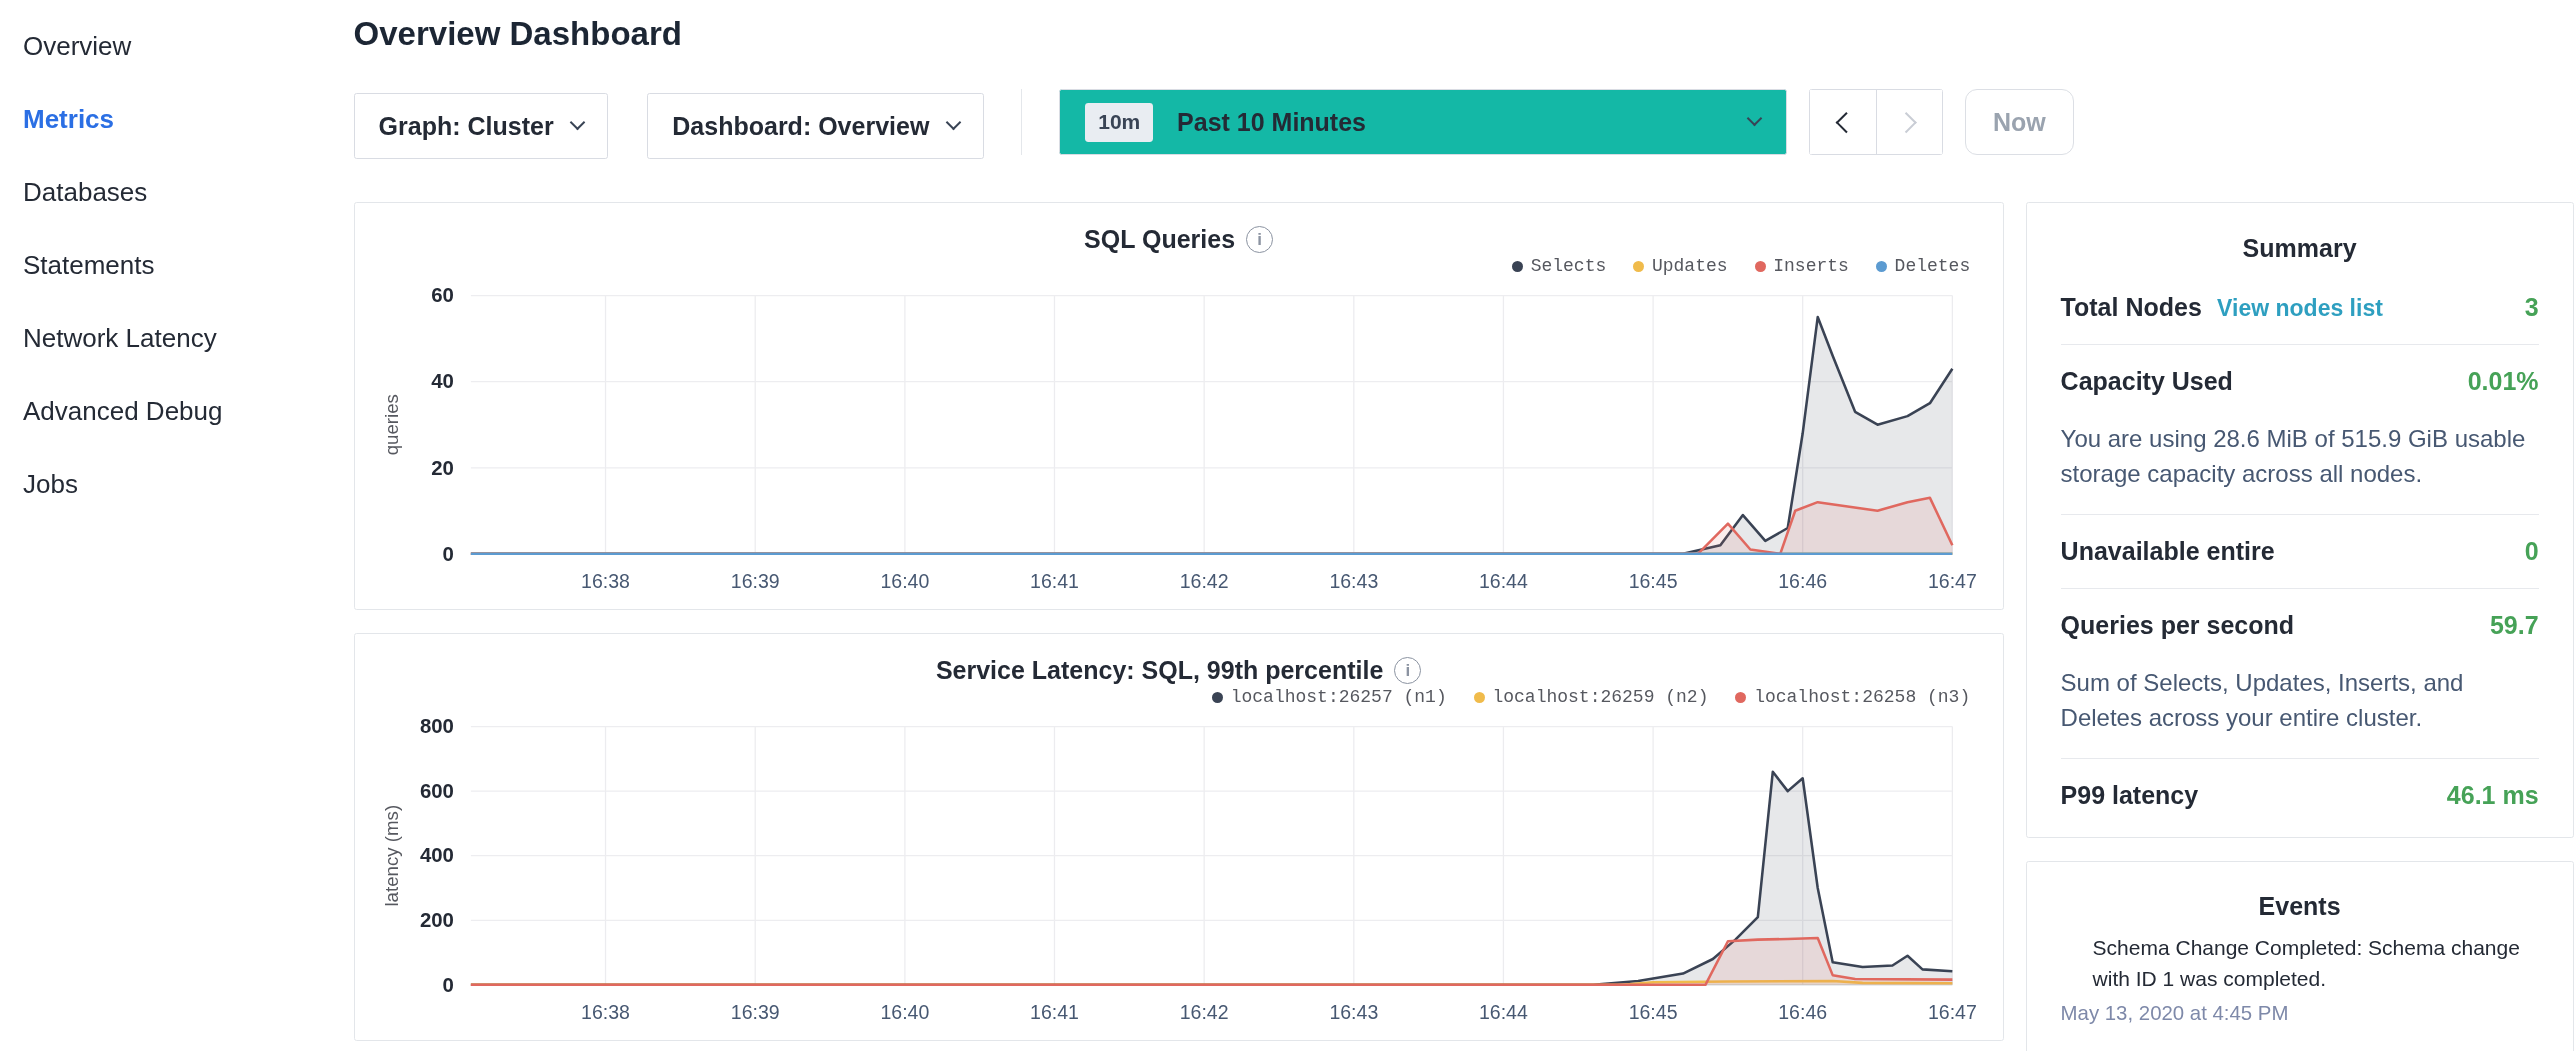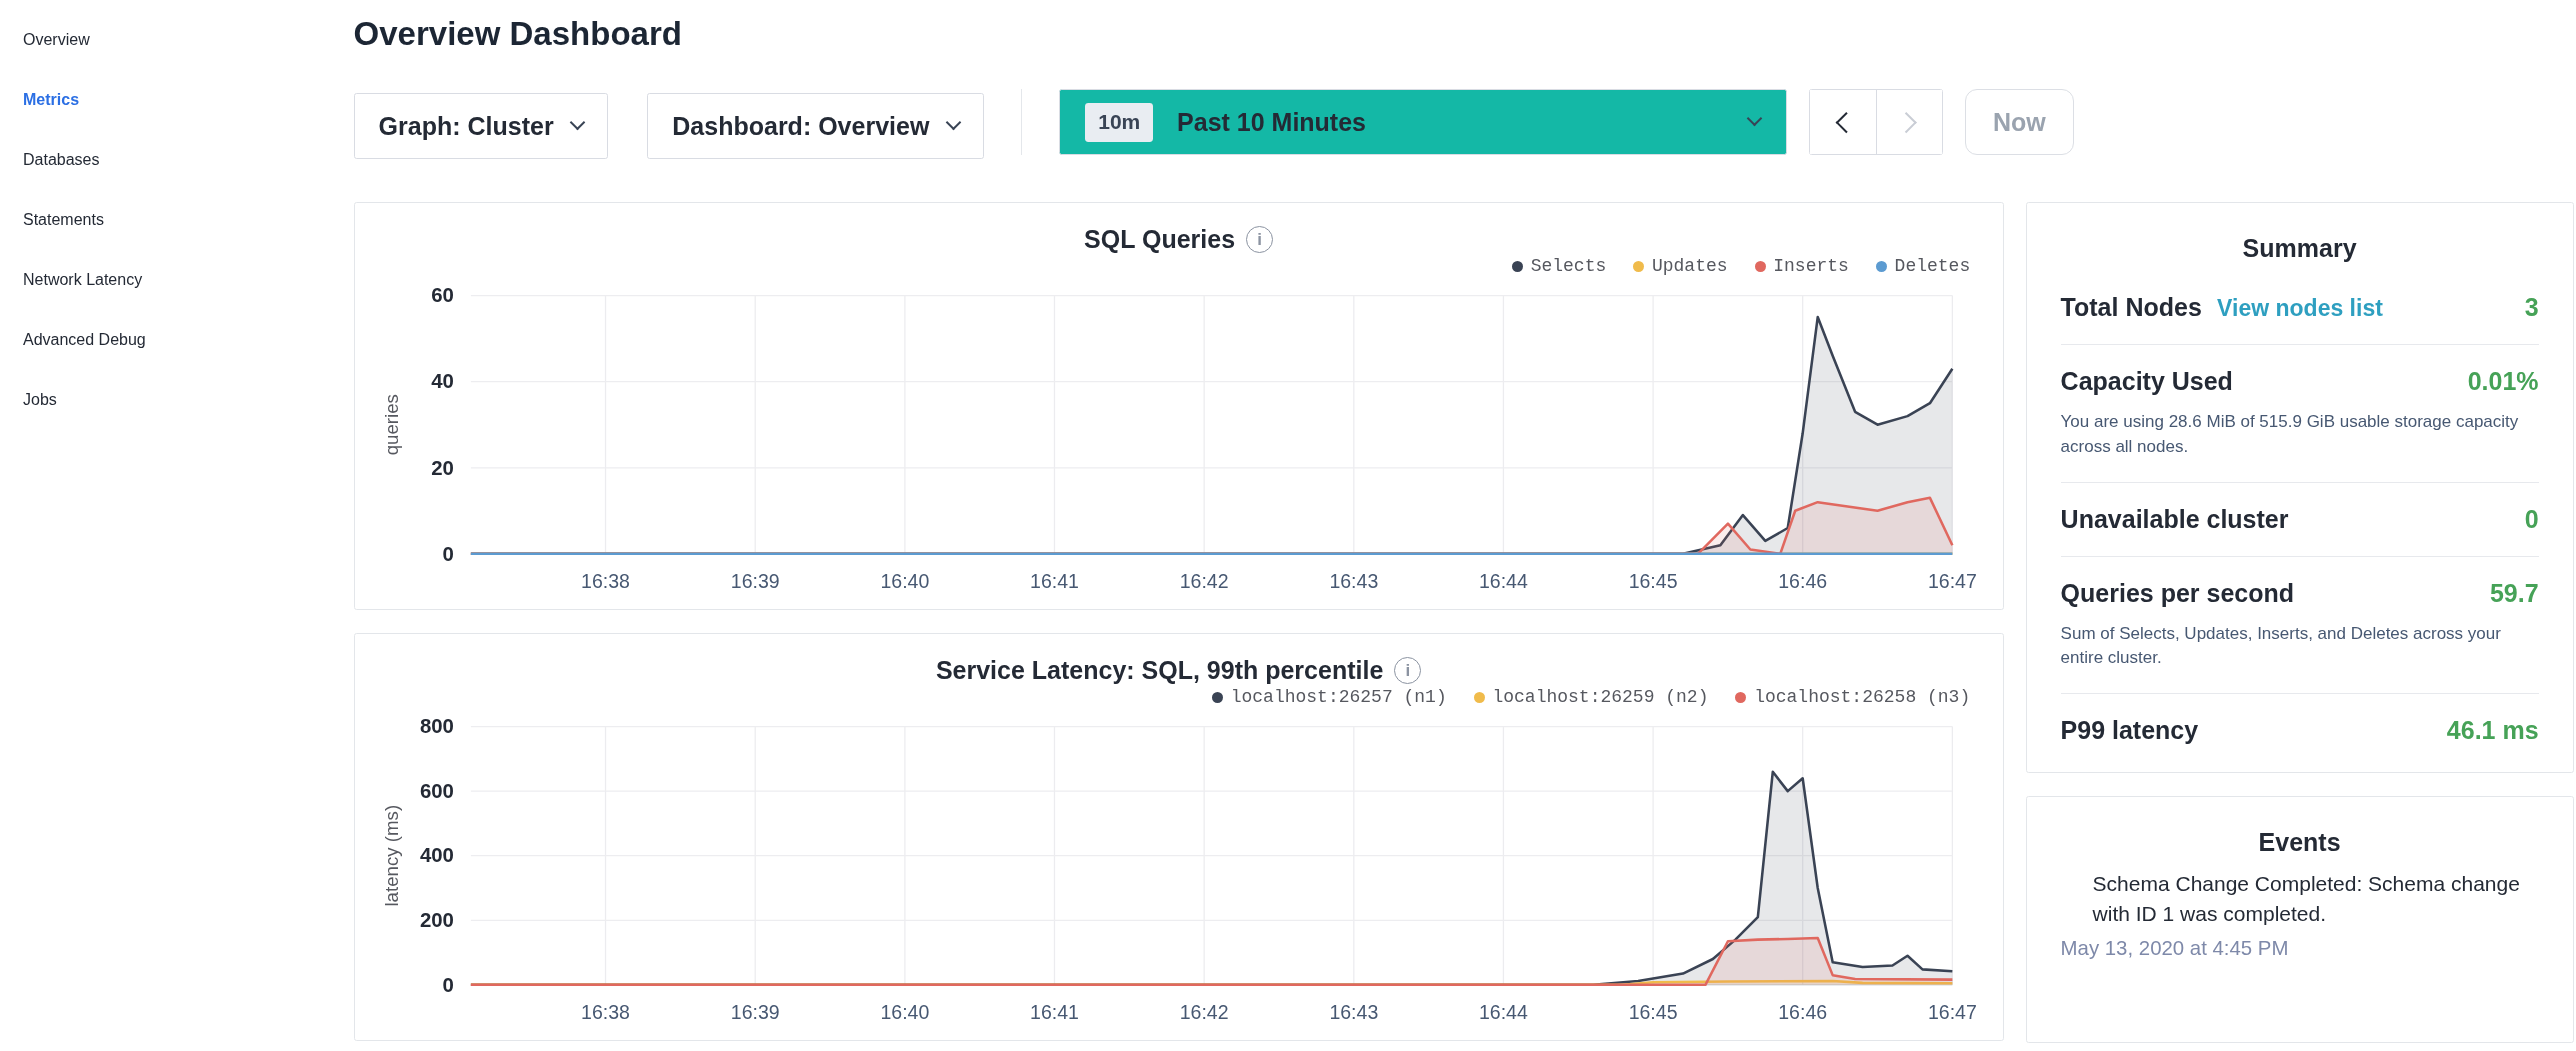--- a/index.html
+++ b/index.html
@@ -6,21 +6,21 @@
   html,body { margin:0; padding:0; }
   body {
     width:2576px; height:1051px; overflow:hidden;
     background:#ffffff; color:#242a35;
     font-family:"Liberation Sans", sans-serif;
   }
   .app { display:flex; width:100%; height:100%; }
 
   
   .sidebar { width:340px; flex:none; padding:10.2px 0 0 23px; background:#ffffff; }
-  .nav-item { padding:21px 0; font-size:16px; color:#242a35; cursor:pointer; }
+  .nav-item { padding:21px 0; font-size:26px; color:#242a35; cursor:pointer; }
   .nav-item.active { color:var(--blue,#2b6fe4); font-weight:600; }
 
   
   .content { flex:1; padding:8.5px 20.4px 0 13.6px; }
   h1.page-title { margin:6.8px 0 32px 0; font-size:33px; font-weight:600; color:#1c2634; }
 
   .toolbar { display:flex; align-items:center; }
   .dropdown {
     height:66px; display:inline-flex; align-items:center; gap:18.7px;
     padding:0 24px; background:#fff; border:0.9px solid #d9dce3; border-radius:2.6px;
@@ -76,21 +76,21 @@
 
   
   .summary-card { padding:20.4px 34px 5.1px 34px; }
   .panel-title { margin:10.2px 0 8.5px 0; text-align:center; font-size:25px; font-weight:700; color:#242a35; }
   .sum-row { padding:22px 0; border-bottom:0.9px solid #e7e9ed; }
   .sum-row:last-child { border-bottom:none; }
   .sum-head { display:flex; align-items:baseline; }
   .sum-label { font-size:25px; font-weight:700; color:#242a35; }
   .sum-link { font-size:23px; font-weight:600; color:var(--teal,#2e9fc0); margin-left:15.3px; text-decoration:none; cursor:pointer; }
   .sum-value { margin-left:auto; font-size:25px; font-weight:700; color:var(--green,#46a257); white-space:nowrap; }
-  .sum-desc { margin-top:14px; font-size:17px; line-height:1.45; color:#475872; }
+  .sum-desc { margin-top:26px; font-size:24px; line-height:1.45; color:#475872; }
 
   .events-card { margin-top:23px; padding:20.4px 34px 51px 34px; min-height:247px; }
   .event-text { font-size:21px; line-height:1.45; color:#242a35; margin-top:12px;margin-left:32px; }
   .event-time { font-size:20.4px; color:#7e89a9; margin-top:7.7px; }
 </style>
 </head>
 <body>
 
 <div class="app">
 
@@ -259,21 +259,21 @@
           <div class="sum-row">
             <div class="sum-head">
               <span class="sum-label">Capacity Used</span>
               <span class="sum-value">0.01%</span>
             </div>
             <div class="sum-desc">You are using 28.6 MiB of 515.9 GiB usable storage capacity across all nodes.</div>
           </div>
 
           <div class="sum-row">
             <div class="sum-head">
-              <span class="sum-label">Unavailable cluster</span>
+              <span class="sum-label">Unavailable entire</span>
               <span class="sum-value">0</span>
             </div>
           </div>
 
           <div class="sum-row">
             <div class="sum-head">
               <span class="sum-label">Queries per second</span>
               <span class="sum-value">59.7</span>
             </div>
             <div class="sum-desc">Sum of Selects, Updates, Inserts, and Deletes across your entire cluster.</div>

